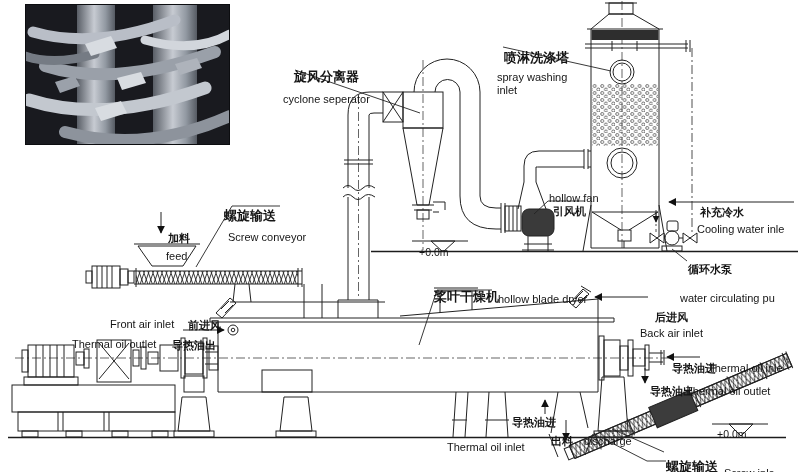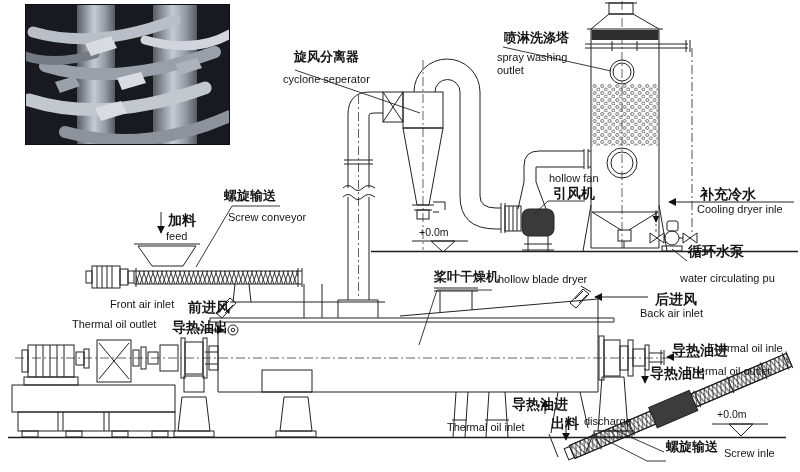--- a/index.html
+++ b/index.html
@@ -1,23 +1,23 @@
 <!DOCTYPE html>
 <html><head>
 <meta charset="utf-8">
 <style>
   html,body{margin:0;padding:0;background:#fff;}
   .stage{position:relative;width:800px;height:472px;background:#fff;overflow:hidden;
          font-family:"Liberation Sans","DejaVu Sans",sans-serif;color:#111;}
   .stage svg.scene{position:absolute;left:0;top:0;}
   .photo{position:absolute;left:25px;top:4px;width:205px;height:141px;background:#15161a;}
-  .lbl{position:absolute;white-space:nowrap;color:#151515;line-height:1.05;}
+  .lbl{position:absolute;white-space:nowrap;color:#151515;line-height:1.05;margin-top:20px;}
   .en{font-size:11px;}
   .cn{font-size:13px;font-weight:700;font-family:"DejaVu Sans",sans-serif;}
-  .cns{font-size:14px;font-weight:700;font-family:"DejaVu Sans",sans-serif;}
+  .cns{font-size:11px;font-weight:700;font-family:"DejaVu Sans",sans-serif;}
   .elev{font-size:10.5px;text-align:center;}
 </style>
 </head>
 <body>
 
 <div class="stage">
 
   <svg class="scene" width="800" height="472" viewBox="0 0 800 472">
     <defs>
       <marker id="arr" viewBox="0 0 10 10" refX="9" refY="5" markerWidth="8" markerHeight="8" orient="auto">
@@ -335,27 +335,27 @@
       </g>
       <rect width="205" height="141" fill="none" stroke="#0c0d10" stroke-width="2"></rect>
     </svg>
   </div>
 
   <div class="lbl cn" style="left:294px;top:50px">旋风分离器</div>
   <div class="lbl en" style="left:283px;top:74px">cyclone seperator</div>
 
   <div class="lbl cn" style="left:504px;top:31px">喷淋洗涤塔</div>
   <div class="lbl en" style="left:497px;top:52px">spray washing</div>
-  <div class="lbl en" style="left:497px;top:65px">outlet</div>
+  <div class="lbl en" style="left:497px;top:65px">inlet</div>
 
   <div class="lbl en" style="left:549px;top:173px">hollow fan</div>
   <div class="lbl cns" style="left:553px;top:186px">引风机</div>
 
   <div class="lbl cns" style="left:700px;top:187px">补充冷水</div>
-  <div class="lbl en" style="left:697px;top:204px">Cooling dryer inle</div>
+  <div class="lbl en" style="left:697px;top:204px">Cooling water inle</div>
 
   <div class="lbl cns" style="left:688px;top:244px">循环水泵</div>
   <div class="lbl en" style="left:680px;top:273px">water circulating pu</div>
 
   <div class="lbl cn" style="left:224px;top:189px">螺旋输送</div>
   <div class="lbl en" style="left:228px;top:212px">Screw conveyor</div>
 
   <div class="lbl cns" style="left:168px;top:213px">加料</div>
   <div class="lbl en" style="left:166px;top:231px">feed</div>
 

